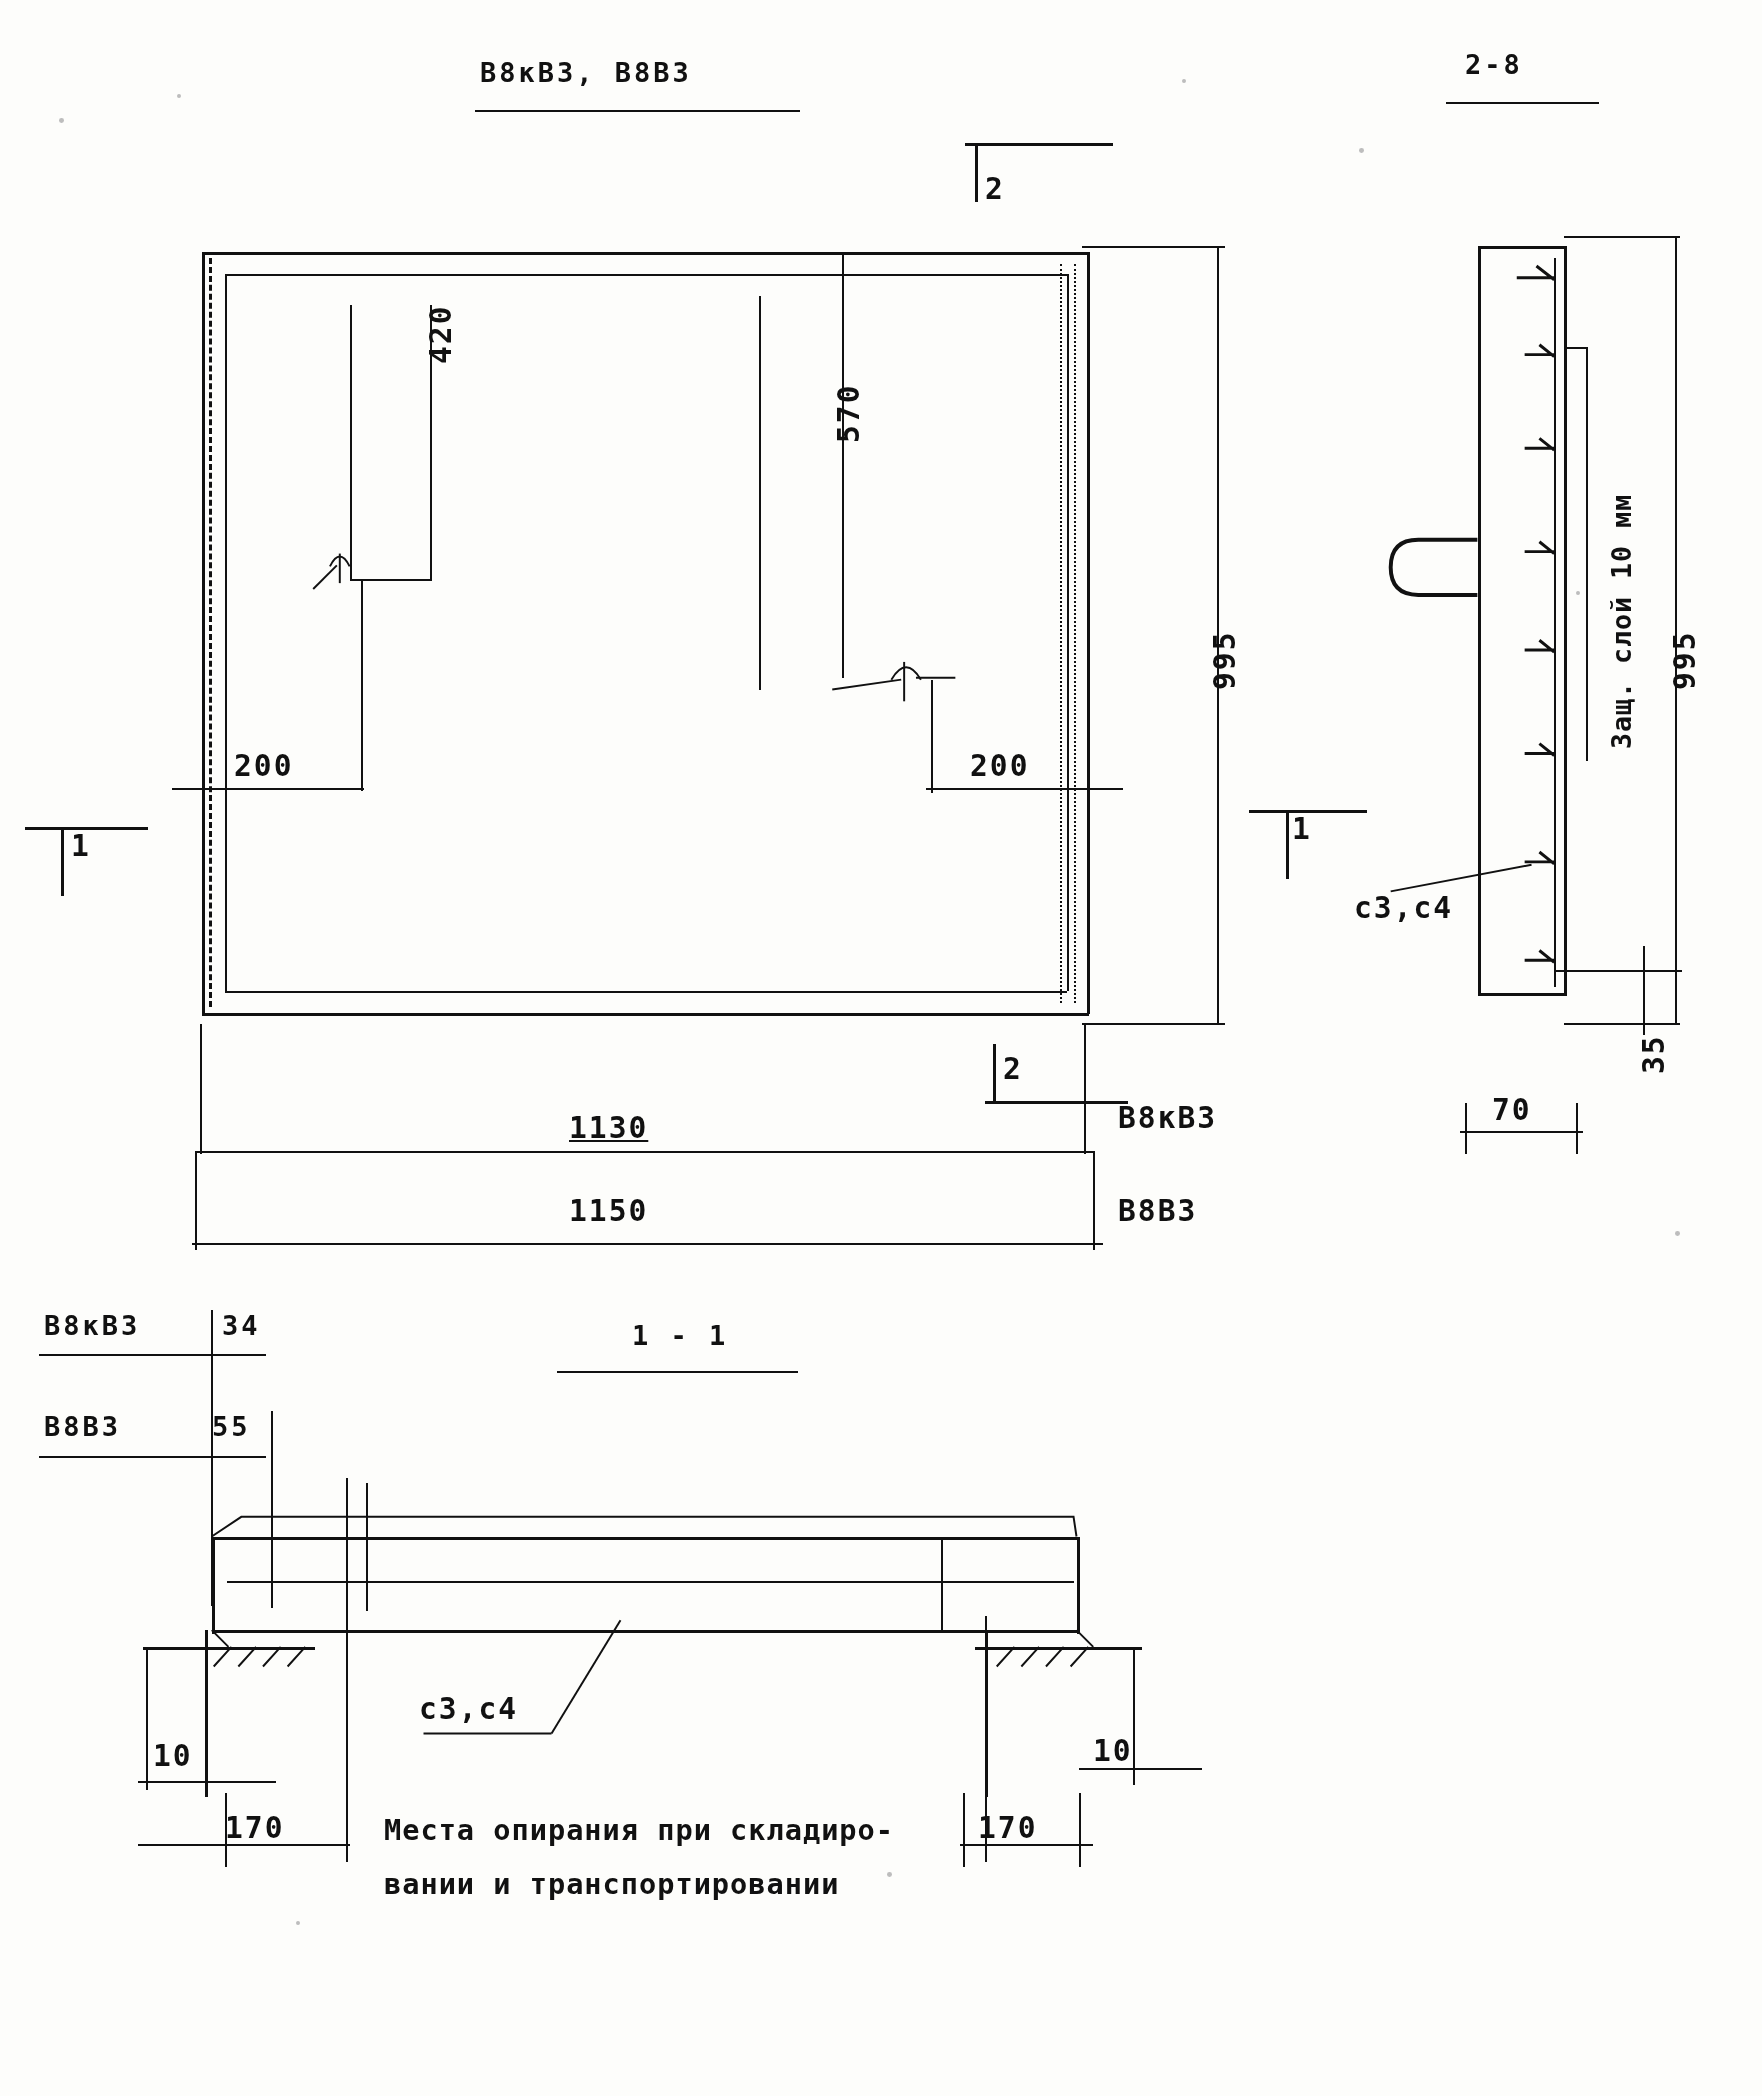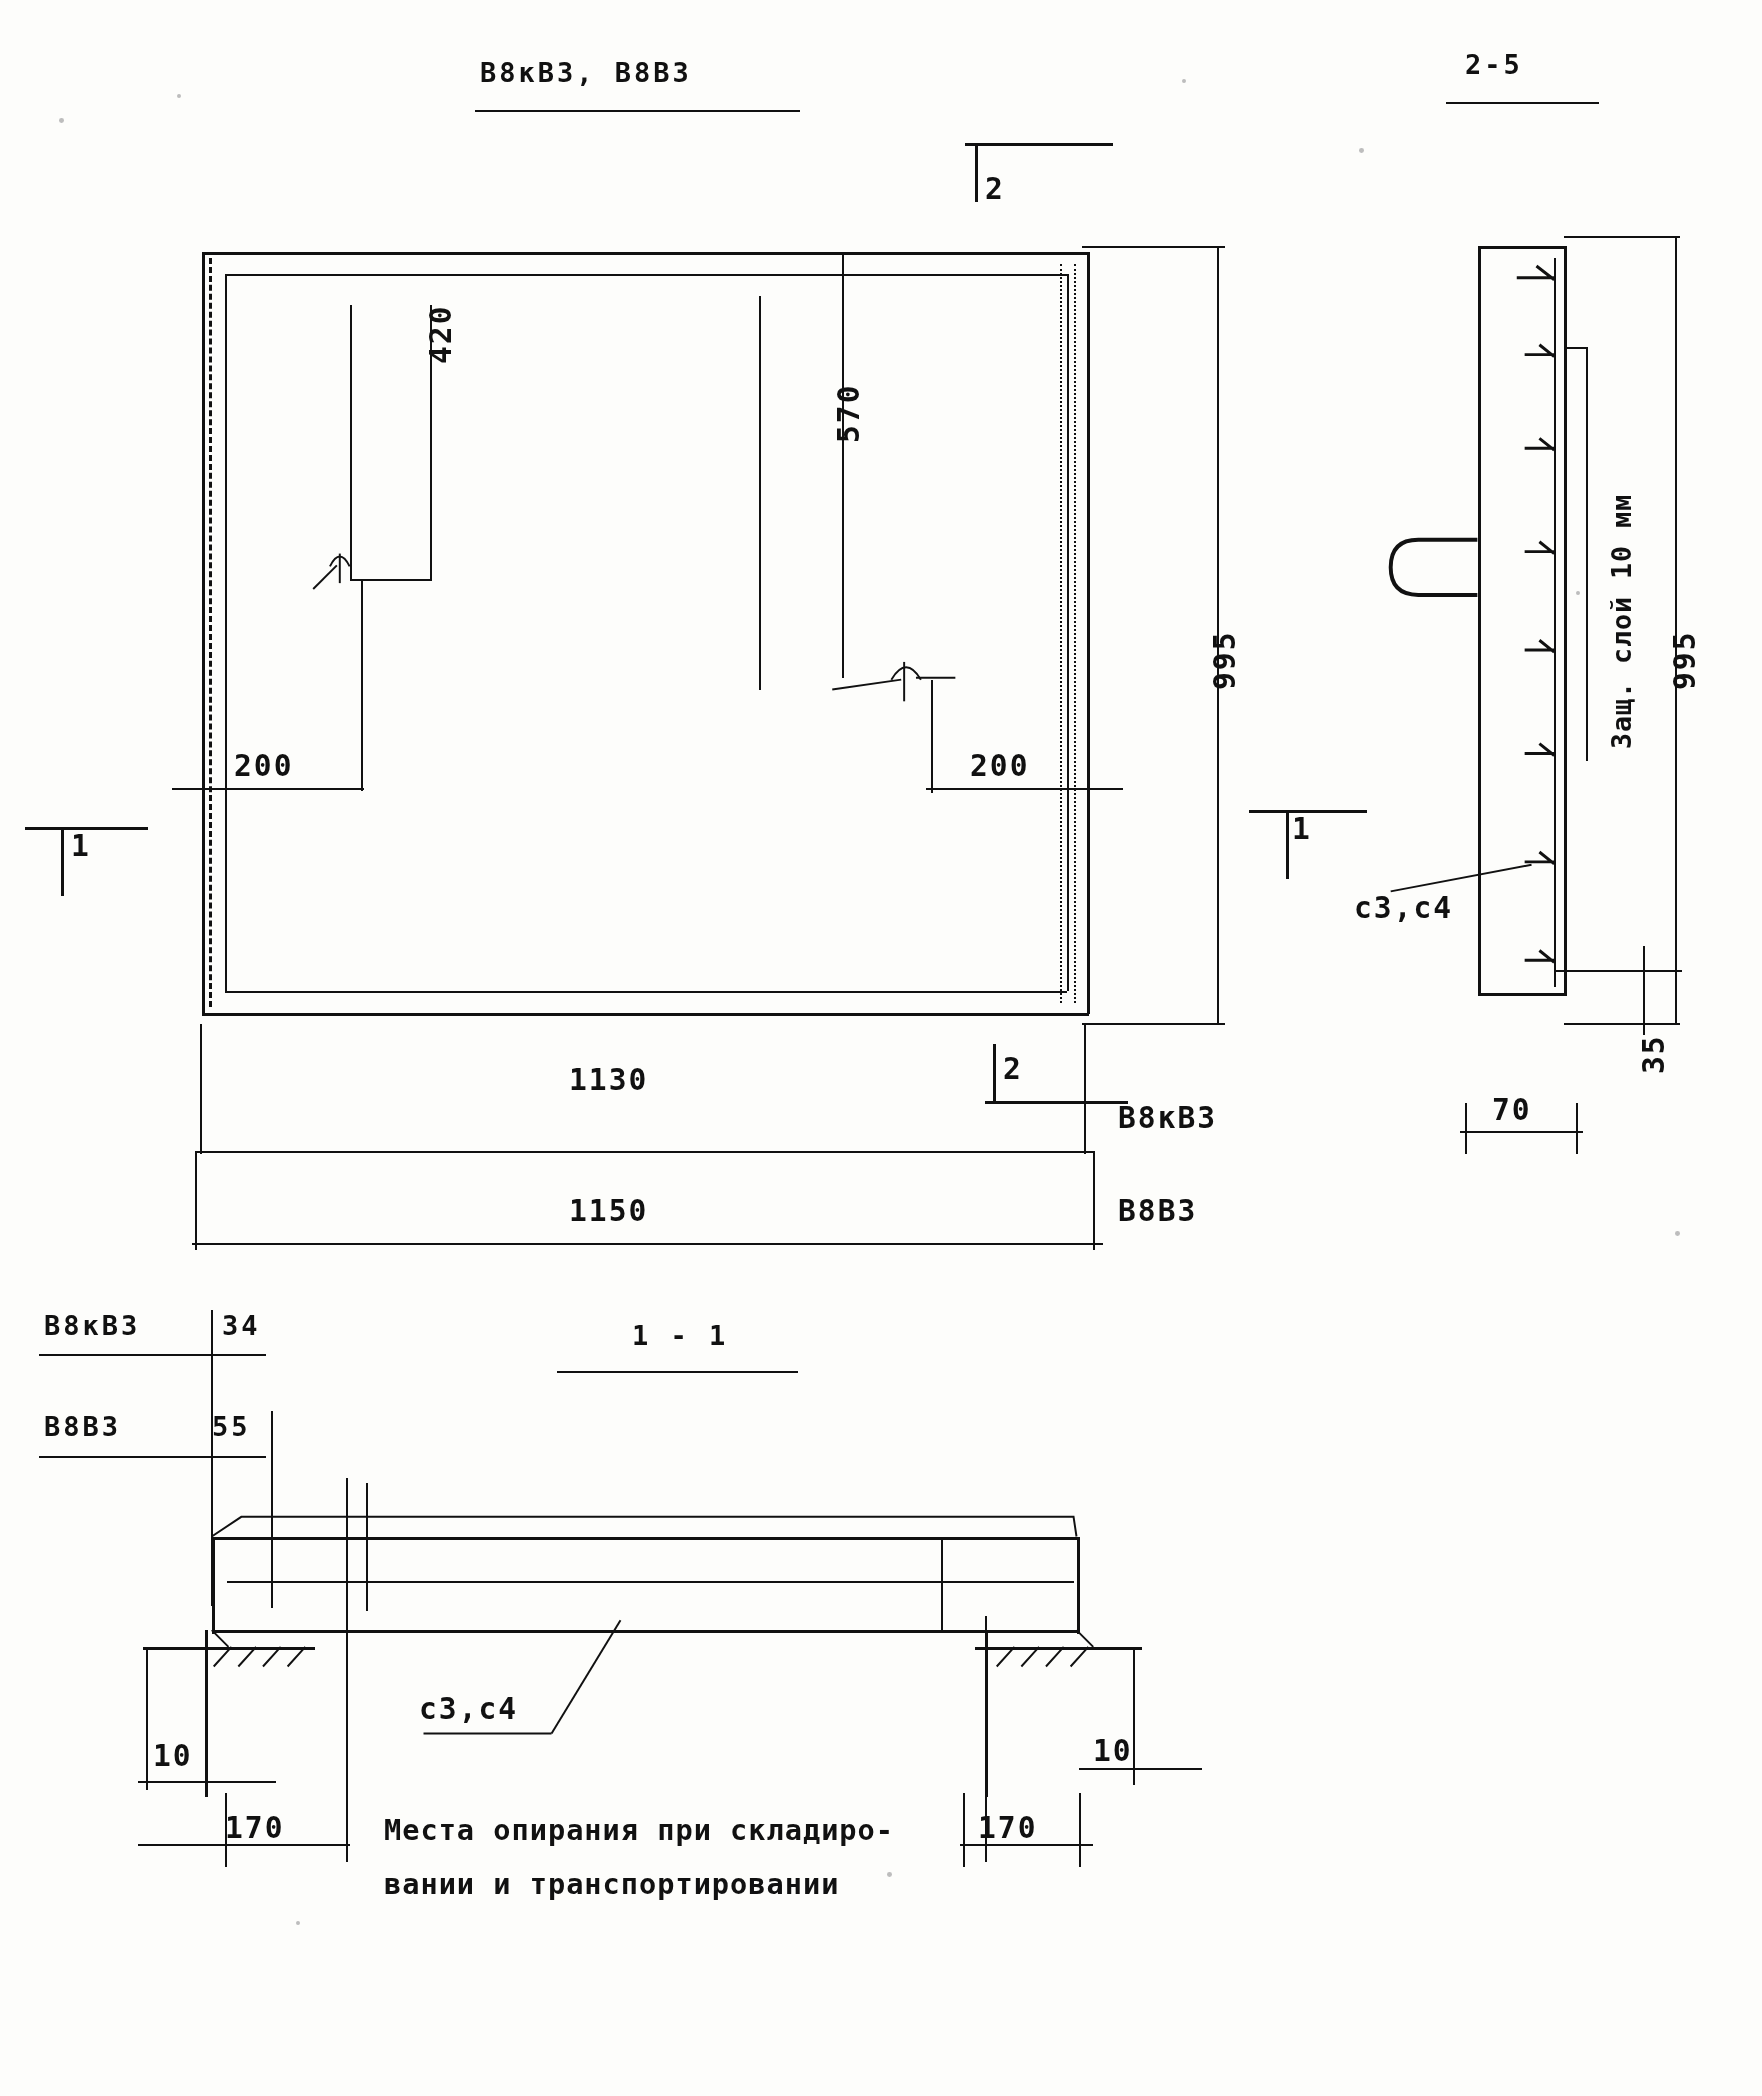--- a/index.html
+++ b/index.html
@@ -33,21 +33,21 @@
   <div class="speck" style="left:1359px;top:148px;width:4.9px;height:4.9px;"></div>
   <div class="speck" style="left:1576px;top:591px;width:3.9px;height:3.9px;"></div>
   <div class="speck" style="left:887px;top:1872px;width:4.9px;height:4.9px;"></div>
   <div class="speck" style="left:296px;top:1921px;width:3.9px;height:3.9px;"></div>
   <div class="speck" style="left:1182px;top:79px;width:3.9px;height:3.9px;"></div>
   <div class="speck" style="left:1675px;top:1231px;width:4.9px;height:4.9px;"></div>
 
   <div class="lbl ttl" style="left:480px;top:57px;">В8кВЗ, В8ВЗ</div>
   <div class="under" style="left:475px;top:110px;width:325px;"></div>
 
-  <div class="lbl ttl" style="left:1465px;top:49px;">2-5</div>
+  <div class="lbl ttl" style="left:1465px;top:49px;">2-8</div>
   <div class="under" style="left:1446px;top:102px;width:153px;"></div>
 
   <div class="ln h3" style="left:202px;top:252px;width:887px;"></div>
   <div class="ln h3" style="left:202px;top:1013px;width:887px;"></div>
   <div class="ln v3" style="left:202px;top:252px;height:762px;"></div>
   <div class="ln v3" style="left:1087px;top:252px;height:762px;"></div>
 
   <div class="ln h" style="left:225px;top:274px;width:842px;"></div>
   <div class="ln v" style="left:225px;top:274px;height:717px;"></div>
   <div class="ln h" style="left:225px;top:991px;width:842px;"></div>
@@ -104,21 +104,21 @@
   <div class="ln v3" style="left:61px;top:827px;height:69px;"></div>
   <div class="lbl dim" style="left:71px;top:829px;">1</div>
 
   <div class="ln h3" style="left:1249px;top:810px;width:118px;"></div>
   <div class="ln v3" style="left:1286px;top:810px;height:69px;"></div>
   <div class="lbl dim" style="left:1292px;top:812px;">1</div>
 
   <div class="ln h" style="left:197px;top:1151px;width:896px;"></div>
   <div class="ln v" style="left:200px;top:1024px;height:130px;"></div>
   <div class="ln v" style="left:1084px;top:1024px;height:130px;"></div>
-  <div class="lbl dim" style="left:569px;top:1063px;">1130</div>
+  <div class="lbl dim" style="left:569px;top:1111px;text-decoration:underline;">1130</div>
   <div class="lbl dim" style="left:1118px;top:1101px;">В8кВЗ</div>
 
   <div class="ln h" style="left:192px;top:1243px;width:911px;"></div>
   <div class="ln v" style="left:195px;top:1151px;height:99px;"></div>
   <div class="ln v" style="left:1093px;top:1151px;height:99px;"></div>
   <div class="lbl dim" style="left:569px;top:1194px;">1150</div>
   <div class="lbl dim" style="left:1118px;top:1194px;">В8ВЗ</div>
 
   <div class="ln h3" style="left:1478px;top:246px;width:89px;"></div>
   <div class="ln h3" style="left:1478px;top:993px;width:89px;"></div>

